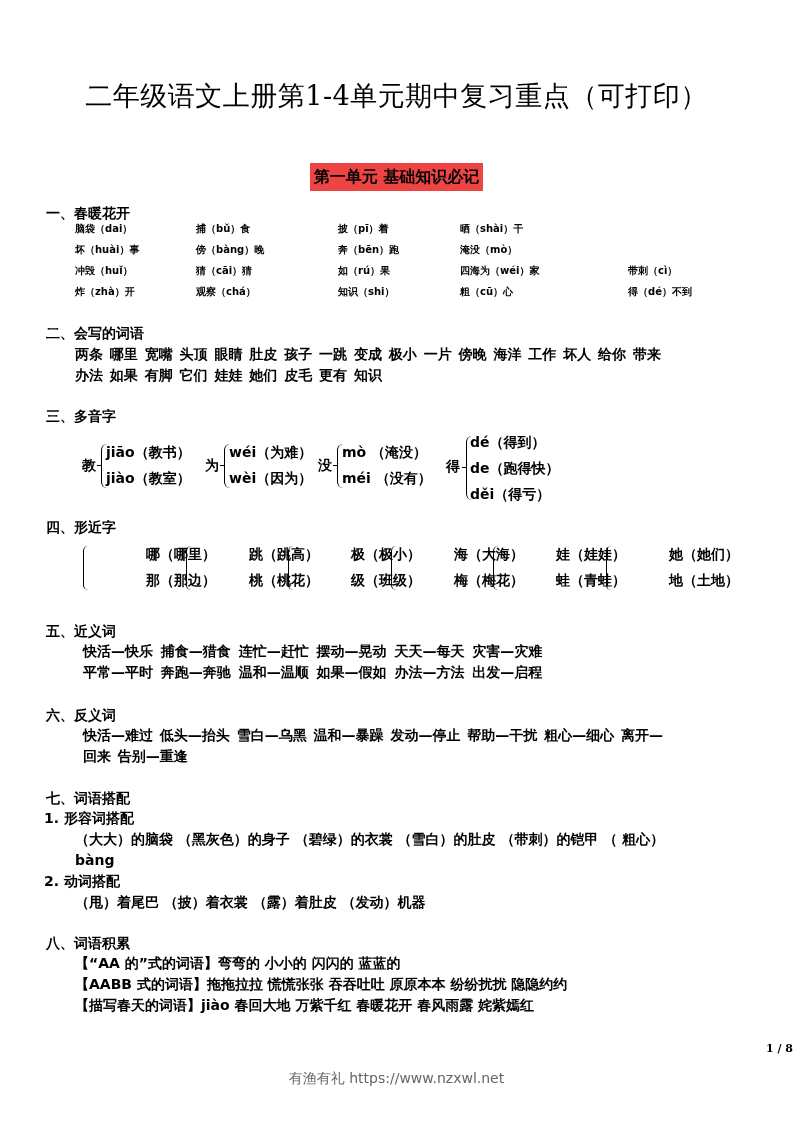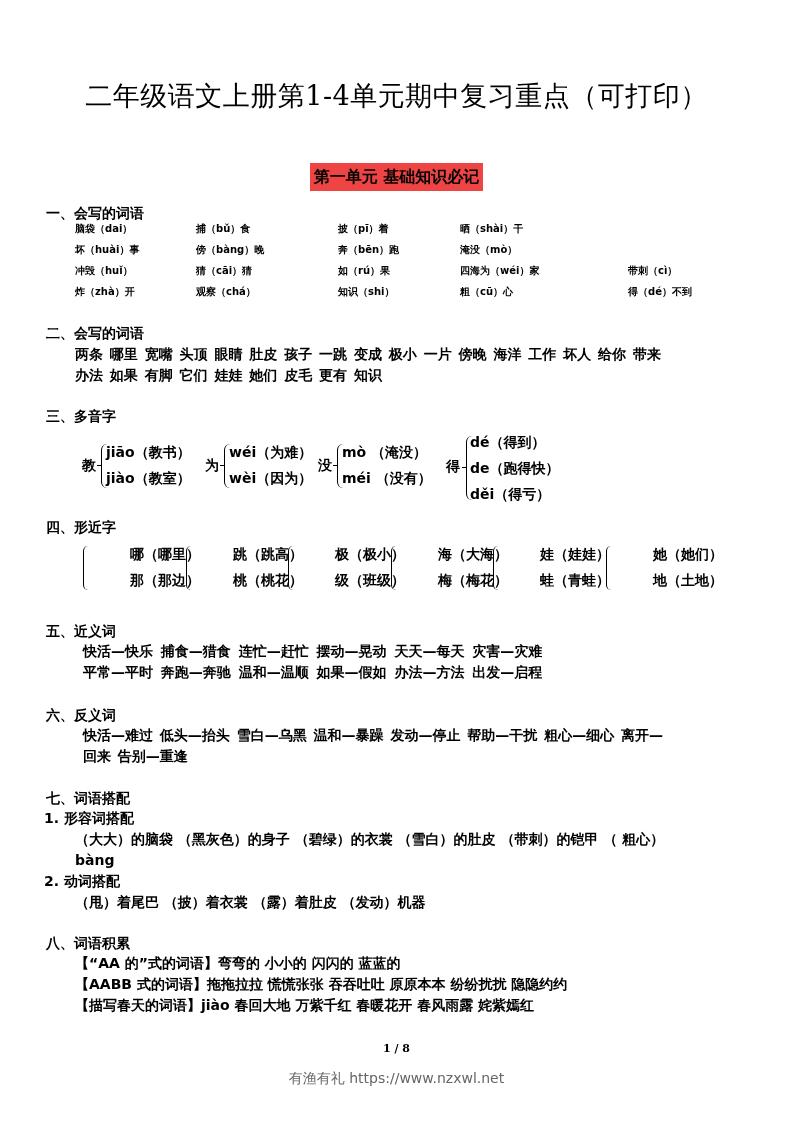--- a/index.html
+++ b/index.html
@@ -32,40 +32,40 @@
     .poly .brace::before {
       content: ""; position: absolute; left: -5px; top: 50%; width: 4px; height: 2px;
       border-top: 1.5px solid #000; margin-top: -1px;
     }
     .poly .opt { position: absolute; white-space: nowrap; line-height: 18px; }
     .sim { position: absolute; font-weight: bold; font-size: 14px; }
     .sim .brace {
       position: absolute; left: 0; top: 2px; width: 5px; height: 44px;
       border-left: 1.5px solid #000; border-top-left-radius: 5px; border-bottom-left-radius: 5px;
     }
-    .sim .opt { position: absolute; left: 6px; white-space: nowrap; line-height: 18px; padding-left: 41px; }
+    .sim .opt { position: absolute; left: 22px; white-space: nowrap; line-height: 18px; padding-left: 41px; }
     .footer-page {
-      position: absolute; left: 0; width: 793px; top: 1042px; text-align: center;
+      position: absolute; left: 0; width: 793px; top: 1042px; text-align: right;
       font-family: "DejaVu Serif", "Liberation Serif", serif; font-weight: bold; font-size: 11px;
     }
     .watermark {
       position: absolute; left: 0; width: 793px; top: 1070px; text-align: center;
       font-size: 14px; color: #666; font-family: "DejaVu Sans", sans-serif;
     }
   </style>
 </head>
 <body>
 
 <div class="page-title">二年级语文上册第1-4单元期中复习重点（可打印）</div>
 
 <div class="unit-heading-wrap">
   <span class="unit-heading">第一单元 基础知识必记</span>
 </div>
 
-<div class="sec-title" style="top:204px">一、会写的词语</div>
+<div class="sec-title" style="top:204px">一、春暖花开</div>
 <div>
   <div class="cell" style="left:75px;top:220px">脑袋（dai）</div>
   <div class="cell" style="left:196px;top:220px">捕（bǔ）食</div>
   <div class="cell" style="left:338px;top:220px">披（pī）着</div>
   <div class="cell" style="left:460px;top:220px">晒（shài）干</div>
 
   <div class="cell" style="left:75px;top:241px">坏（huài）事</div>
   <div class="cell" style="left:196px;top:241px">傍（bàng）晚</div>
   <div class="cell" style="left:338px;top:241px">奔（bēn）跑</div>
   <div class="cell" style="left:460px;top:241px">淹没（mò）</div>

